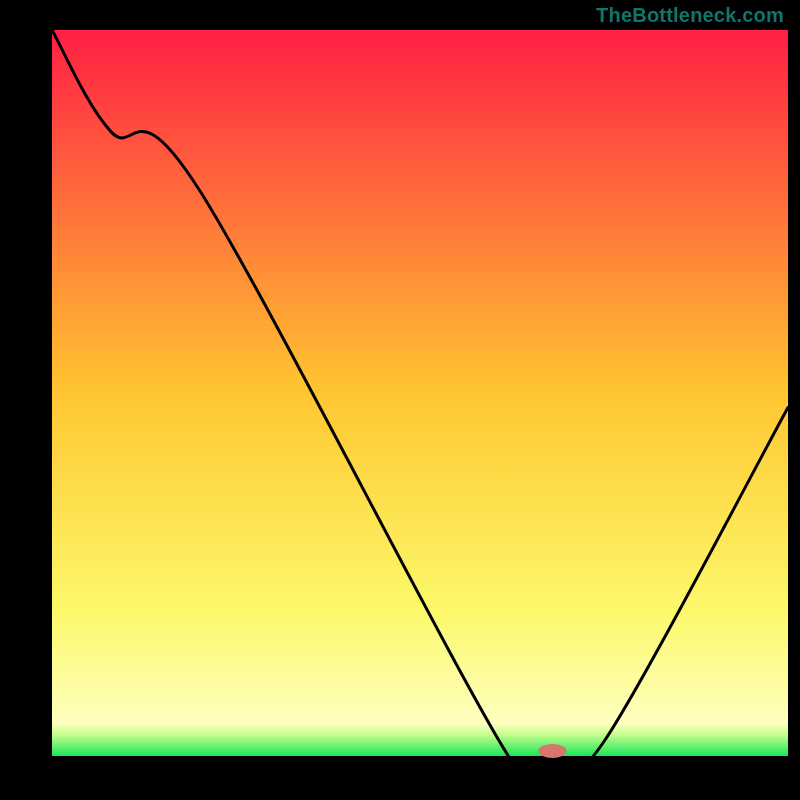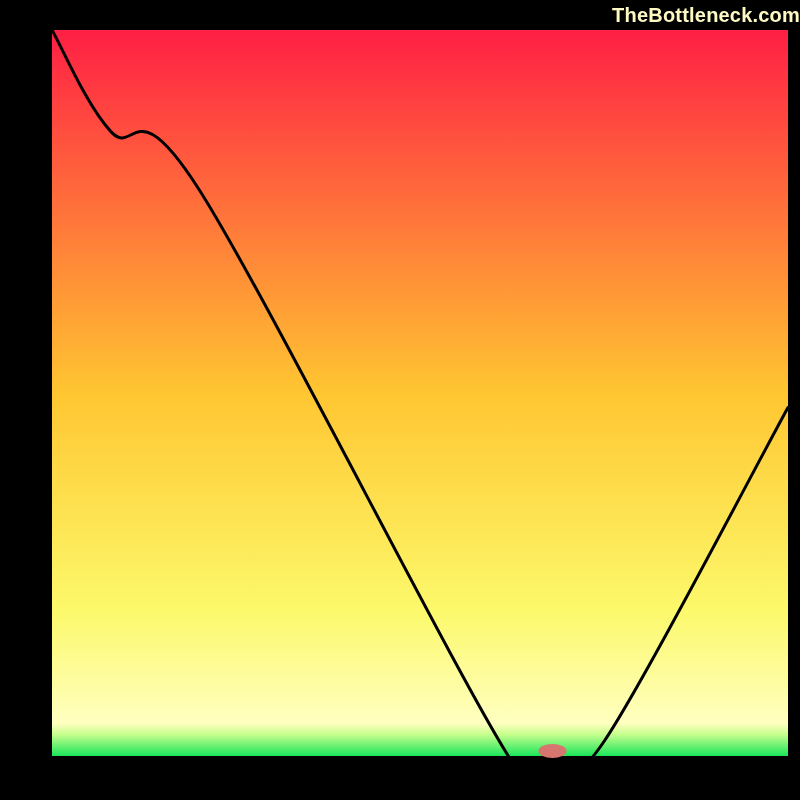--- a/index.html
+++ b/index.html
@@ -18,24 +18,24 @@
   svg {
     position: absolute;
     top: 0; left: 0;
     width: 800px;
     height: 800px;
     display: block;
   }
   .watermark {
     position: absolute;
     top: 4px;
-    right: 0;
+    right: 16px;
     font: 20px Arial, Helvetica, sans-serif;
     font-weight: bold;
-    color: #fef9c3;
+    color: #0f766e;
     letter-spacing: 0.2px;
     user-select: none;
     text-align: right;
   }
 </style>
 </head>
 <body>
 
 <div class="stage">
   <svg viewBox="0 0 800 800">

